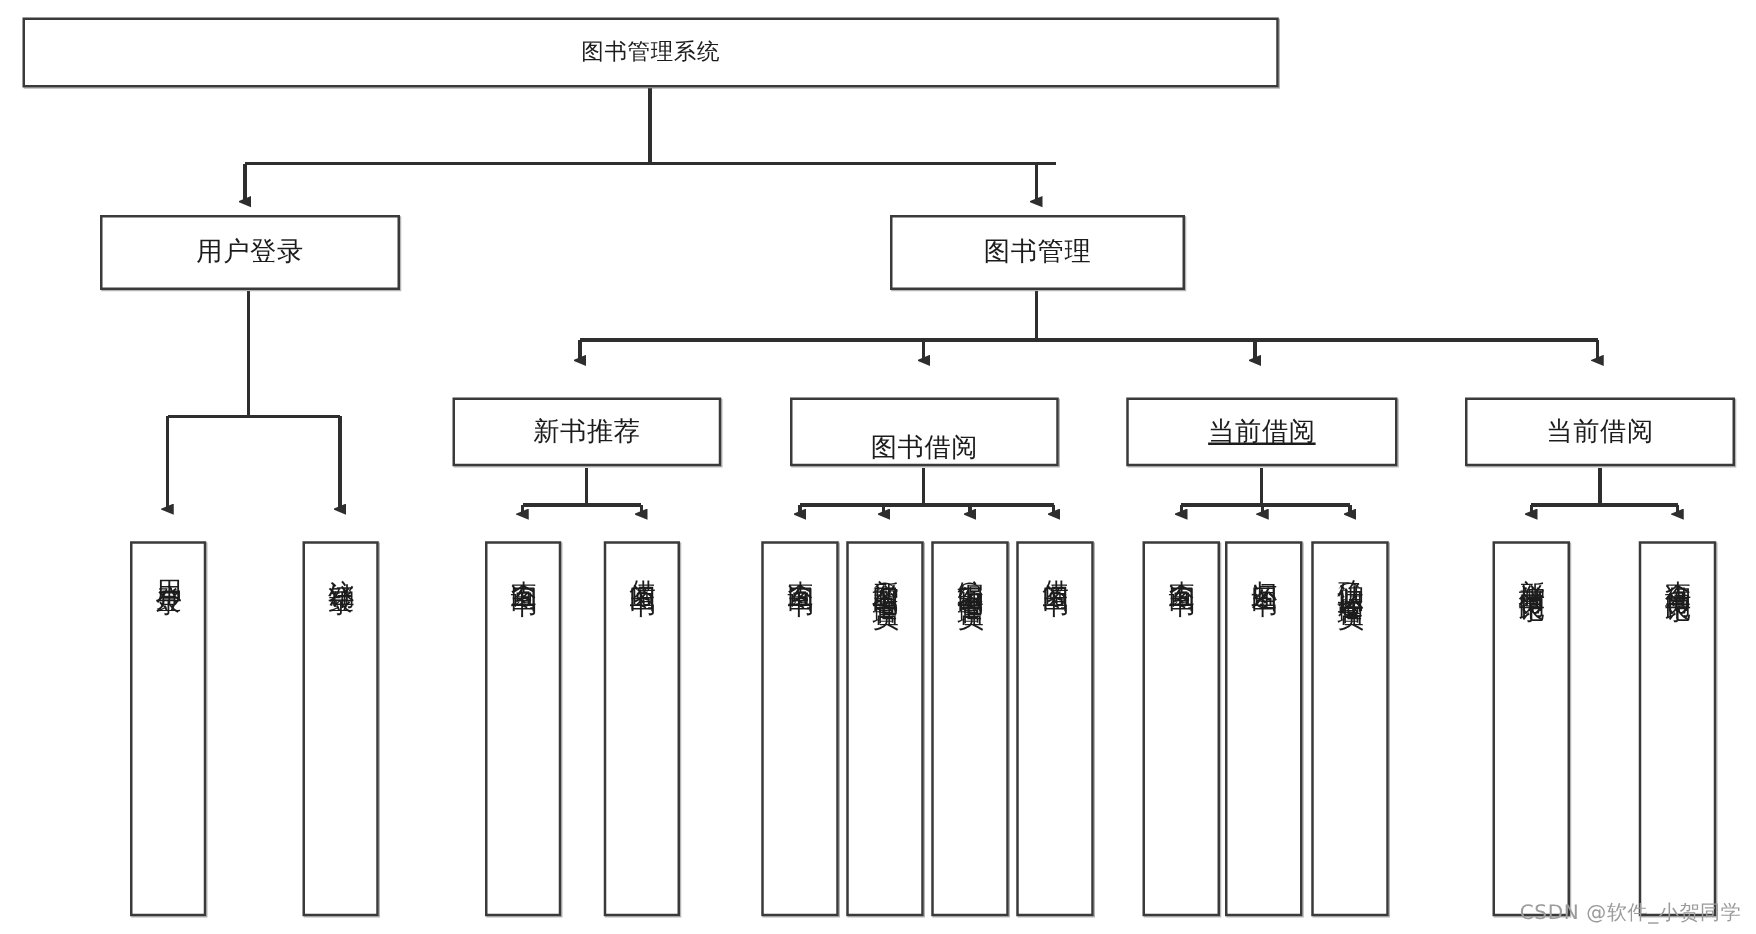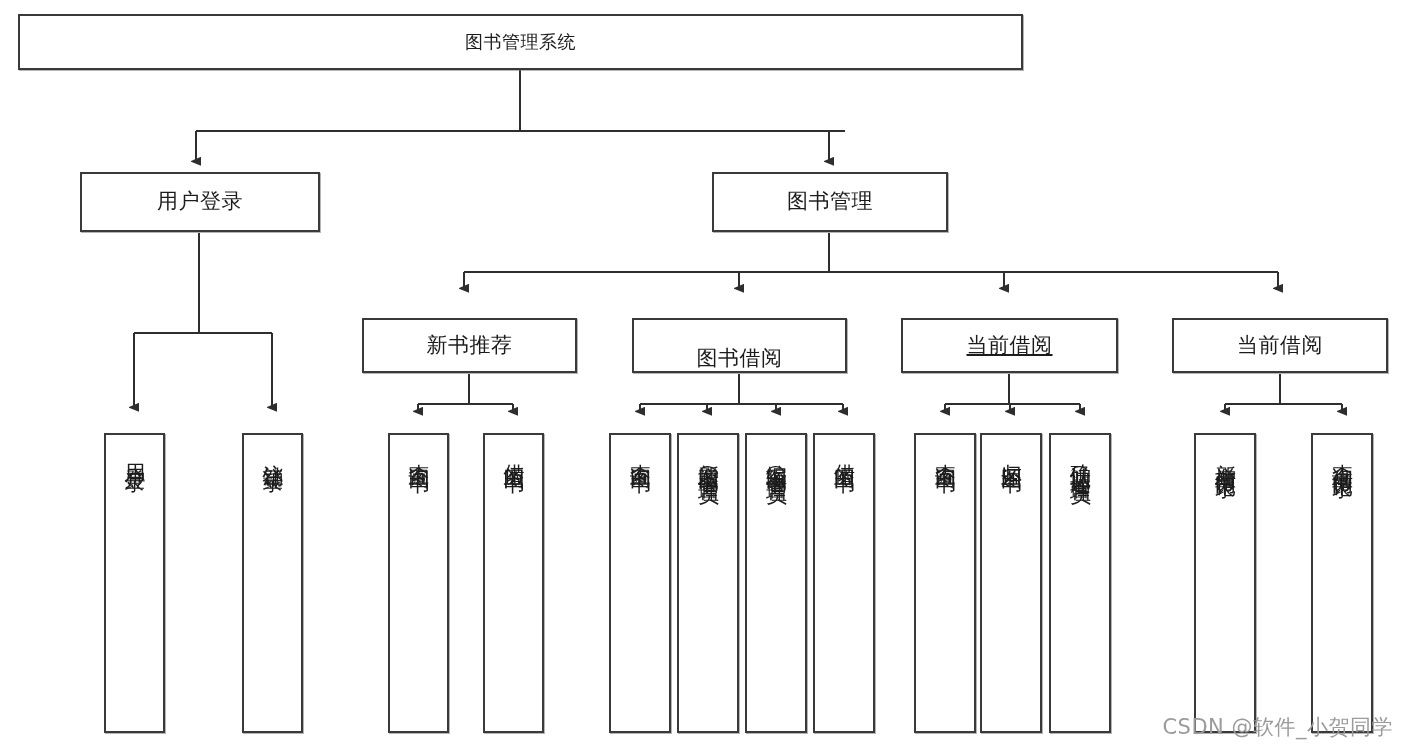--- a/index.html
+++ b/index.html
@@ -59,21 +59,21 @@
     text-orientation: upright;
     font-size: 21px;
     letter-spacing: 3px;
     line-height: 1.0;
     white-space: nowrap;
   }
   #watermark {
     position: absolute;
     right: 12px;
     bottom: 6px;
-    font-size: 21px;
+    font-size: 16px;
     color: #9b9b9b;
     white-space: nowrap;
     letter-spacing: 0.5px;
     user-select: none;
   }
 </style>
 </head>
 <body>
 
 <div id="diagram-root">

